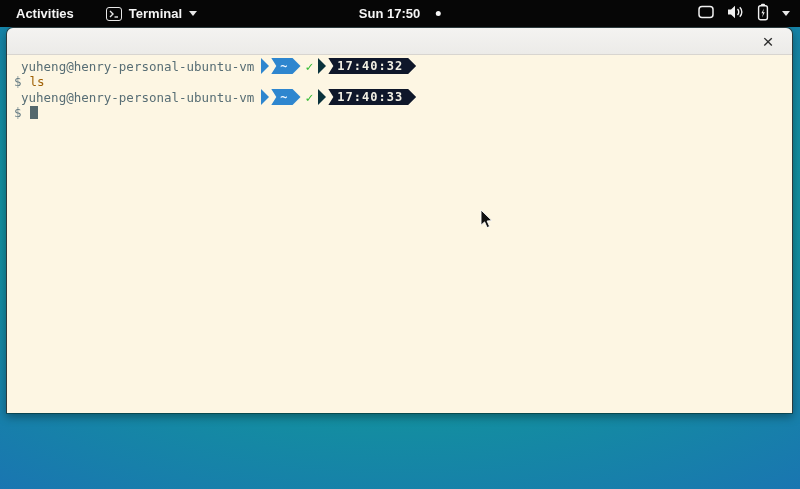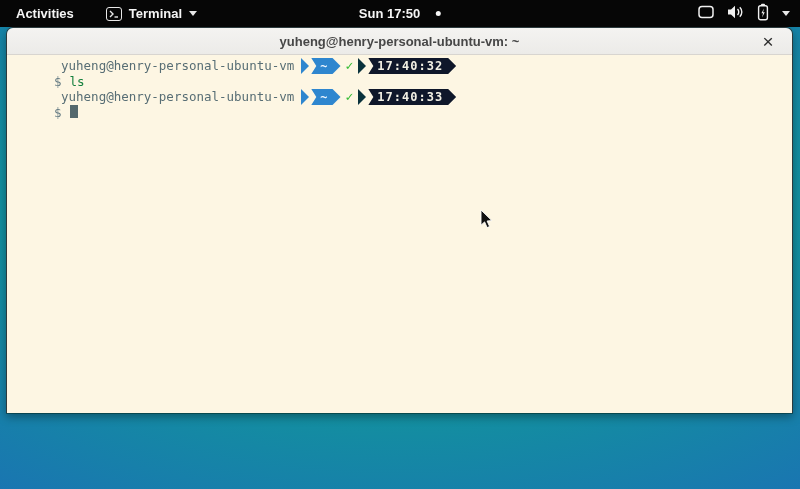--- a/index.html
+++ b/index.html
@@ -54,21 +54,21 @@
     position:absolute; right:12px; top:0; height:27px; width:24px;
     display:flex; align-items:center; justify-content:center;
     font-size:19px; color:#2e2e2e; cursor:default;
   }
 
   .term {
     height:358px; background:#fdf6e3; padding:3px 0 0 7px;
     font-family:"DejaVu Sans Mono", monospace; font-size:12.5px;
     color:#586e75; cursor:text;
   }
-  .trow { height:15px; display:flex; white-space:pre;margin-left:40px; }
+  .trow { height:15px; display:flex; align-items:center; white-space:pre; }
   .trow.prompt { padding-left:7px; height:16px; }
   .host { color:#586e75; }
 
   .pl-arrow {
     width:0; height:0; border-top:8px solid transparent;
     border-bottom:8px solid transparent; display:inline-block;
     margin-left:7px; margin-right:2px;
   }
   .pl-arrow.blue { border-left:8px solid #2e86cf; }
   .pl-arrow.dark { border-left:8px solid #0a323c; margin-left:5px; }
@@ -76,21 +76,21 @@
     display:inline-flex; align-items:center; height:16px;
     padding:0 13px 0 9px; font-size:12px; font-weight:700;
     clip-path:polygon(0 0, calc(100% - 8px) 0, 100% 50%,
                       calc(100% - 8px) 100%, 0 100%, 5px 50%);
   }
   .pl-seg.blue { background:#2e86cf; color:#eef6ff; }
   .pl-seg.dark { background:#0f172a; color:#f2f0e4; letter-spacing:1px; }
   .check { color:#33bb33; font-weight:700; margin-left:5px; font-size:13px; }
 
   .dollar { color:#657b83; }
-  .cmd { color:#15803d; margin-left:8px; }
+  .cmd { color:#a16207; margin-left:8px; }
   .dirs { color:#2aa198; }
   .cursor-block {
     width:8px; height:13px; background:#54686d; display:inline-block; margin-left:8px;
   }
 
   .mouse-cursor { position:absolute; left:480px; top:209px; z-index:50; }
 </style>
 </head>
 <body>
 
@@ -132,21 +132,20 @@
         <rect x="1.6" y="2.8" width="8.8" height="14" rx="2" fill="none" stroke="#f0f0f0" stroke-width="1.4"></rect>
         <path d="M6.9,5.4 L4.4,10.2 L6,10.2 L5.1,14.4 L7.8,9.2 L6.1,9.2 Z" fill="#f0f0f0"></path>
       </svg>
     </span>
     <span class="caret-down"></span>
   </div>
 </div>
 
 <div class="window">
   <div class="titlebar">
-    <span class="title">yuheng@henry-personal-ubuntu-vm: ~</span>
     <span class="close-btn">×</span>
   </div>
 
   <div class="term">
 
     <div class="trow prompt">
       <span class="host">yuheng@henry-personal-ubuntu-vm</span>
       <span class="pl-arrow blue"></span>
       <span class="pl-seg blue"><span>~</span></span>
       <span class="check">✓</span>

